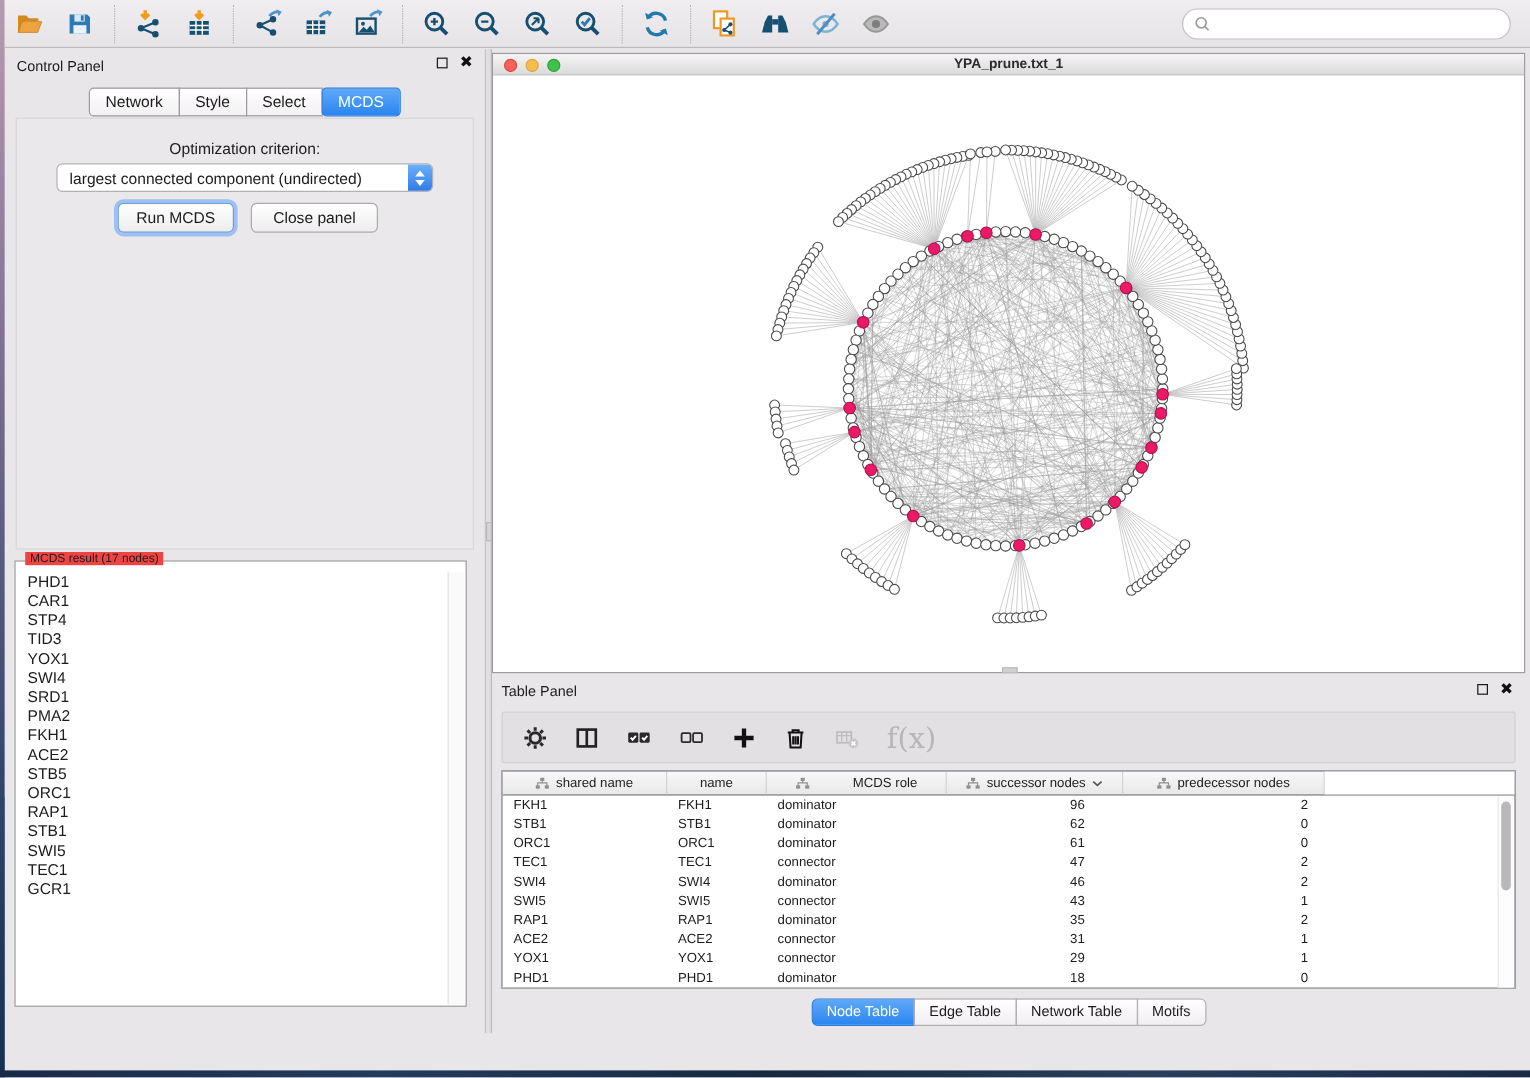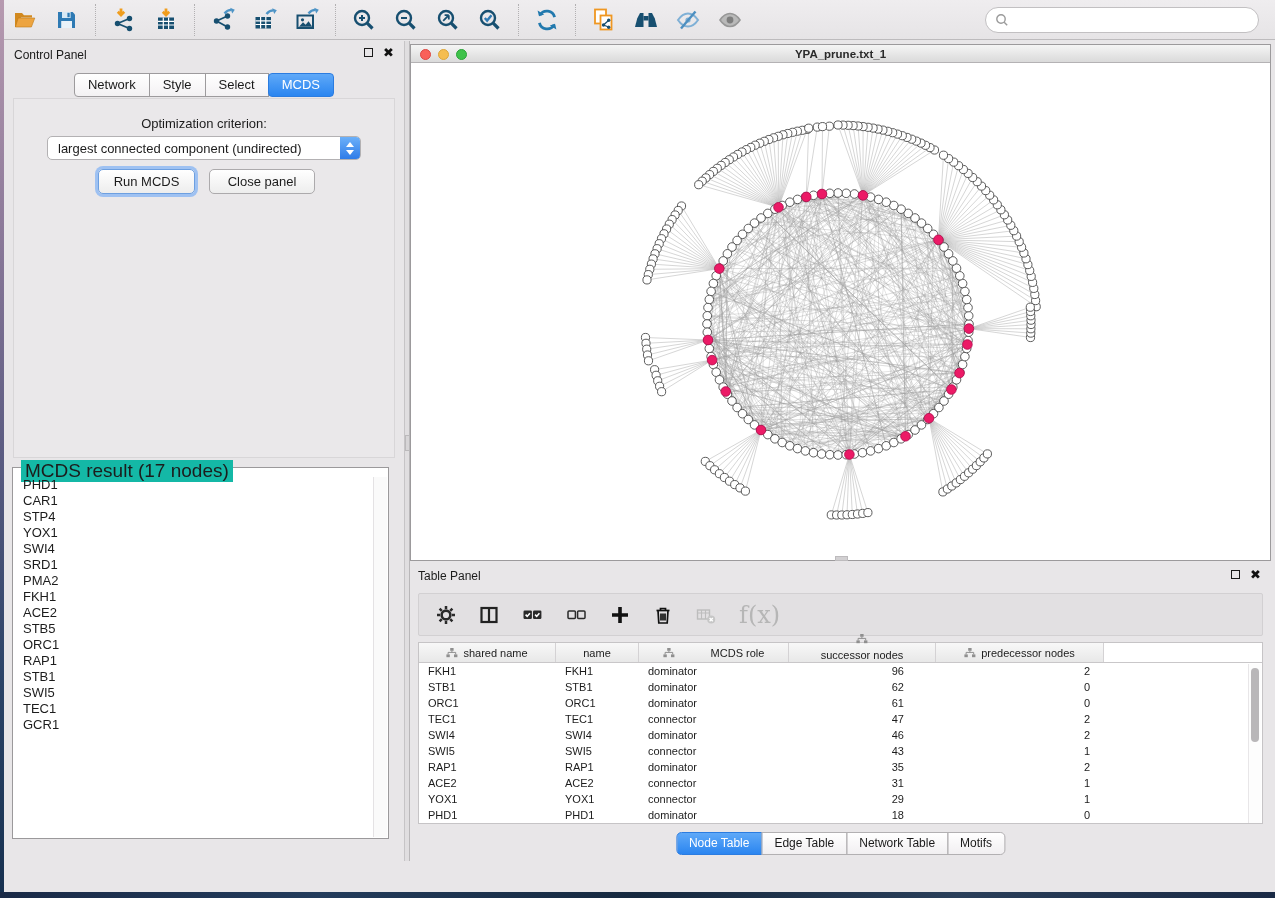--- a/index.html
+++ b/index.html
@@ -49,21 +49,21 @@
     background:linear-gradient(#6cb0f9,#2f7ce8); display:flex; flex-direction:column; align-items:center; justify-content:center; gap:3px; }
   .dd-up { width:0;height:0;border-left:4px solid transparent;border-right:4px solid transparent;border-bottom:5px solid #fff; }
   .dd-down { width:0;height:0;border-left:4px solid transparent;border-right:4px solid transparent;border-top:5px solid #fff; }
   .push-btn { position:absolute; height:25px; background:linear-gradient(#ffffff,#ededed);
     border:1px solid #acaaac; border-radius:5px; font-size:13px; text-align:center; line-height:23px; }
   #run-btn { left:84px; top:70px; width:97px; box-shadow:0 0 0 3px rgba(106,167,247,.6); border-color:#6d9fe0; }
   #close-btn { left:195px; top:70px; width:106px; }
 
   #mcds-group { position:absolute; left:8px; top:426px; width:377px; height:372px;
     background:#fff; border:1px solid #9b999b; }
-  #mcds-legend { position:absolute; left:8px; top:-8px; background:#14b8a6; padding:0 4px; font-size:19px; }
+  #mcds-legend { position:absolute; left:8px; top:-8px; background:#ef4444; padding:0 4px; font-size:10px; }
   #mcds-list { position:absolute; left:1px; top:9px; right:15px; bottom:1px; overflow:hidden; }
   .mcds-item { font-size:13px; line-height:16px; padding-left:9px; }
   #mcds-scroll { position:absolute; right:1px; top:9px; width:14px; bottom:1px; background:#fafafa; border-left:1px solid #e4e2e4; }
 
   
   #vsplit { position:absolute; left:400px; top:41px; width:6px; height:820px; background:#e0dee0; border-left:1px solid #c6c4c6; border-right:1px solid #b9b7b9; }
   #vsplit-grip { position:absolute; left:0px; top:394px; width:5px; height:16px; background:#d7d5d7; border:1px solid #bbb9bb; }
   #hsplit-grip { position:absolute; left:831px; top:556px; width:13px; height:5px; background:#d2d0d2; border:1px solid #bdbbbd; }
 
   
@@ -298,20 +298,21 @@
       </div>
       <div class="push-btn" id="run-btn">Run MCDS</div>
       <div class="push-btn" id="close-btn">Close panel</div>
     </div>
     <div id="mcds-group">
       <span id="mcds-legend">MCDS result (17 nodes)</span>
       <div id="mcds-list">
           <div class="mcds-item">PHD1</div>
           <div class="mcds-item">CAR1</div>
           <div class="mcds-item">STP4</div>
+          <div class="mcds-item">TID3</div>
           <div class="mcds-item">YOX1</div>
           <div class="mcds-item">SWI4</div>
           <div class="mcds-item">SRD1</div>
           <div class="mcds-item">PMA2</div>
           <div class="mcds-item">FKH1</div>
           <div class="mcds-item">ACE2</div>
           <div class="mcds-item">STB5</div>
           <div class="mcds-item">ORC1</div>
           <div class="mcds-item">RAP1</div>
           <div class="mcds-item">STB1</div>
@@ -1314,21 +1315,21 @@
             <svg width="12" height="10" viewBox="0 0 12 10" style="flex:0 0 auto">
               <g fill="#8f8f8f">
                 <rect x="4.2" y="0" width="3.4" height="2.8"></rect>
                 <rect x="0.4" y="6.4" width="3.4" height="2.8"></rect>
                 <rect x="8" y="6.4" width="3.4" height="2.8"></rect>
               </g>
               <path d="M5.9 2.8v1.6M2.1 6.4V4.4h7.6v2" stroke="#8f8f8f" fill="none" stroke-width="1"></path>
             </svg>
             <span>MCDS role</span>
           </div>
-          <div class="th" style="width: 147px; flex-direction: column;">
+          <div class="th" style="width: 147px;">
             <svg width="12" height="10" viewBox="0 0 12 10" style="flex:0 0 auto">
               <g fill="#8f8f8f">
                 <rect x="4.2" y="0" width="3.4" height="2.8"></rect>
                 <rect x="0.4" y="6.4" width="3.4" height="2.8"></rect>
                 <rect x="8" y="6.4" width="3.4" height="2.8"></rect>
               </g>
               <path d="M5.9 2.8v1.6M2.1 6.4V4.4h7.6v2" stroke="#8f8f8f" fill="none" stroke-width="1"></path>
             </svg>
             <span>successor nodes</span>
             <svg width="9" height="6" viewBox="0 0 9 6" style="flex:0 0 auto">

